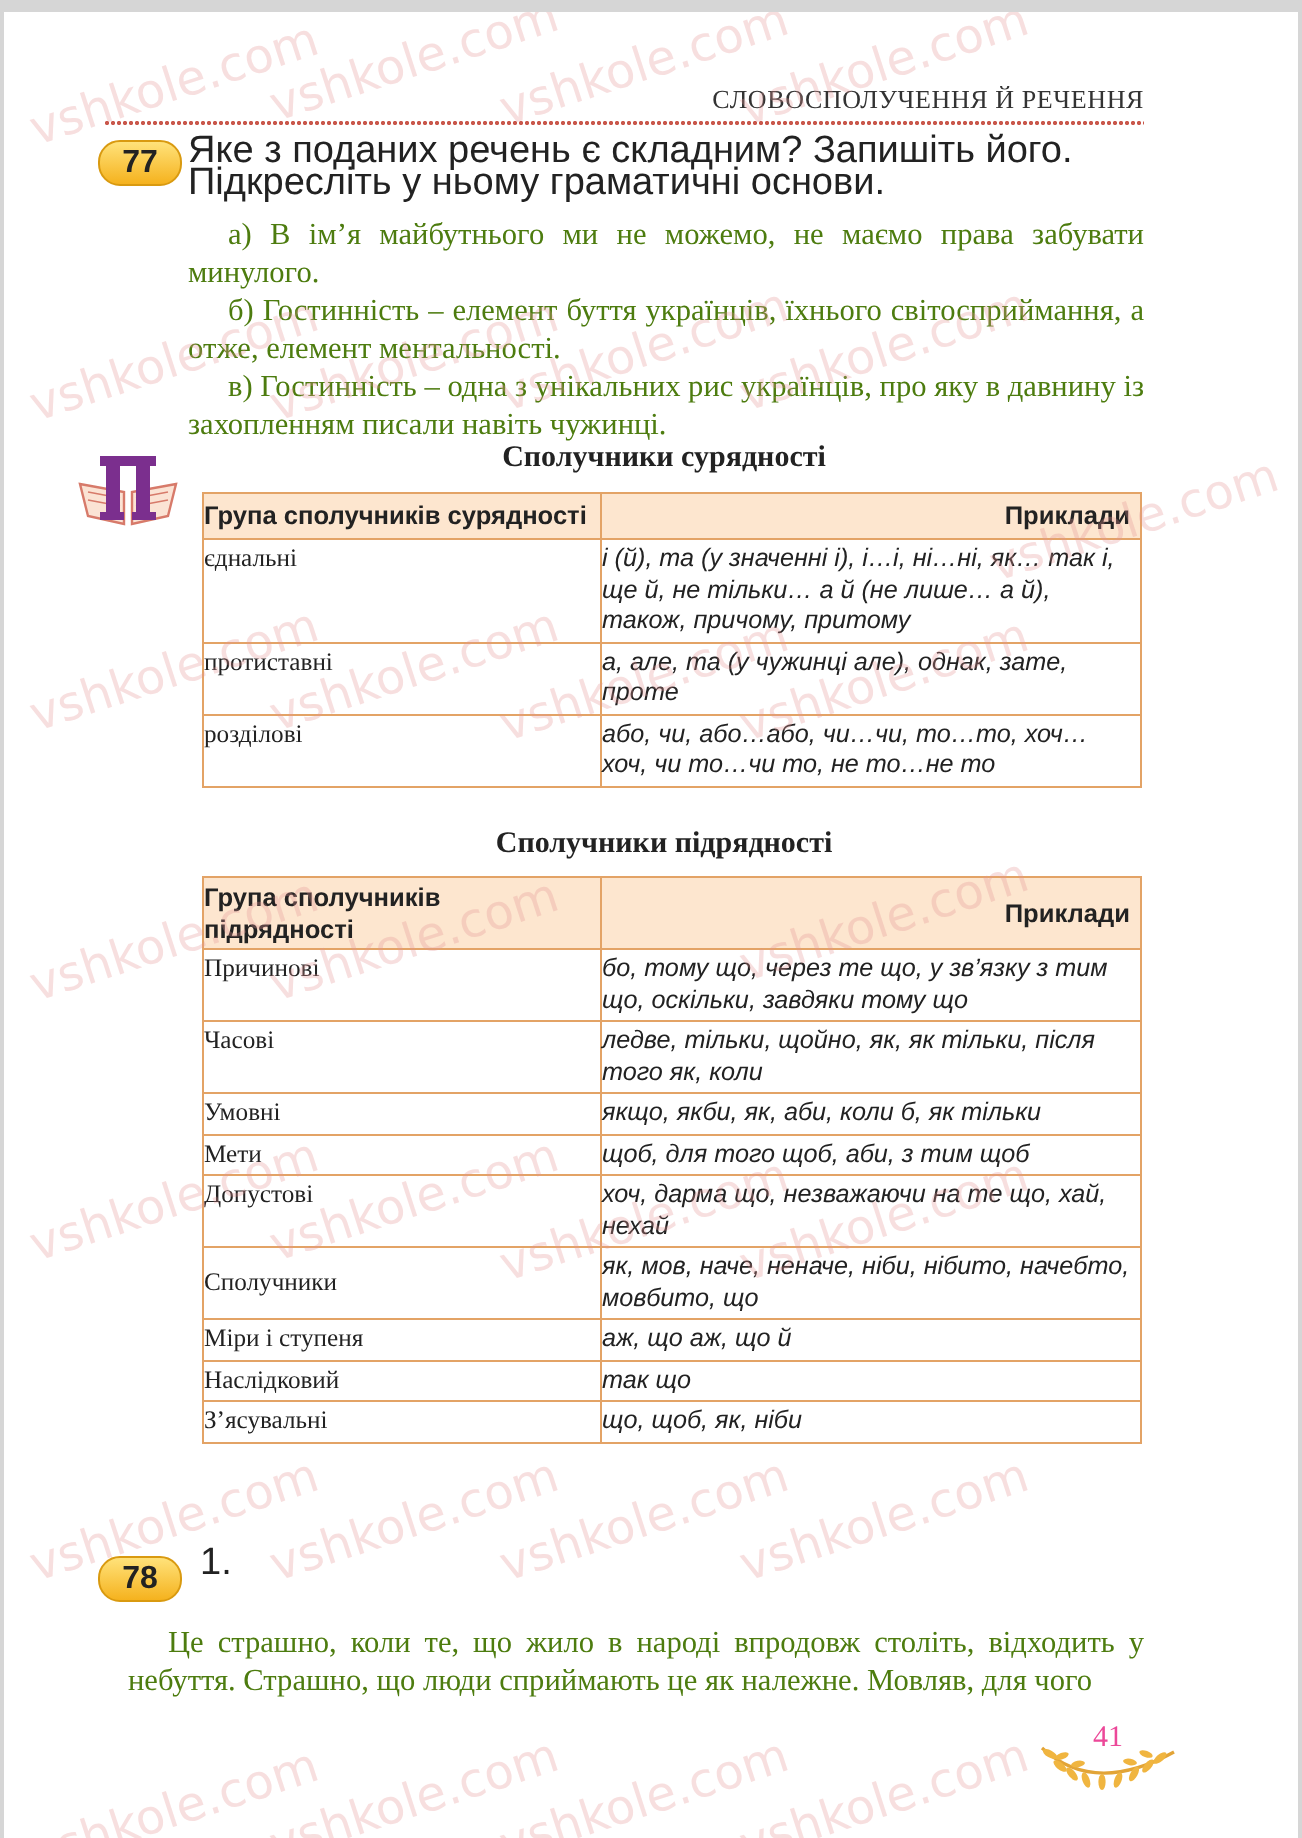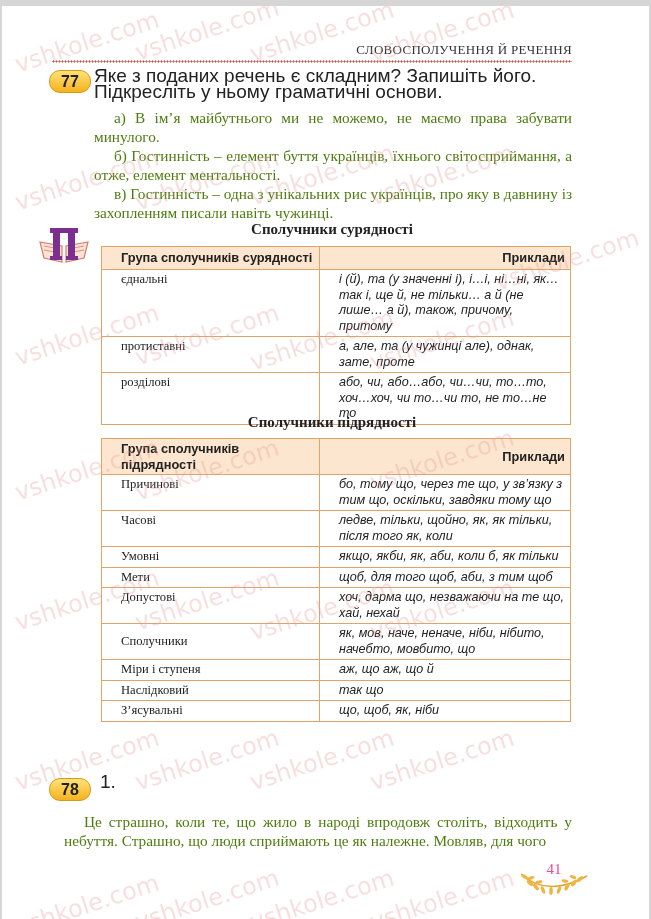--- a/index.html
+++ b/index.html
@@ -42,21 +42,21 @@
   .serif p { margin: 0; text-indent: 20px; text-align: justify; }
   .tbl-title {
     position: absolute; left: 90px; width: 480px; text-align: center;
     font-family: "Liberation Serif", serif; font-weight: bold; font-size: 15px; color: #222;
   }
   table.t {
     position: absolute; left: 99px; width: 470px; border-collapse: collapse;
     font-size: 12.6px; color: #222;
   }
   table.t td, table.t th {
-    border: 1.6px solid #e3a366; padding: 2px 5px 2px 19px; vertical-align: top; line-height: 15.5px;
+    border: 1.6px solid #e3a366; padding: 2px 5px 2px 0; vertical-align: top; line-height: 15.5px;
   }
   table.t th {
     background: #fde6cf; font-weight: bold; font-size: 12.8px; height: 18px; vertical-align: middle;
   }
   table.t th.c2 { text-align: right; }
   table.t th.c1 { text-align: left; }
   table.t td.c1 { width: 193px; font-family: Liberation Serif, serif; }
   table.t td.c2 { font-style: italic; }
   table.t td.mid { vertical-align: middle; }
   .note { position: absolute; left: 100px; top: 716px; width: 480px; font-size: 13.2px; line-height: 17px; }

